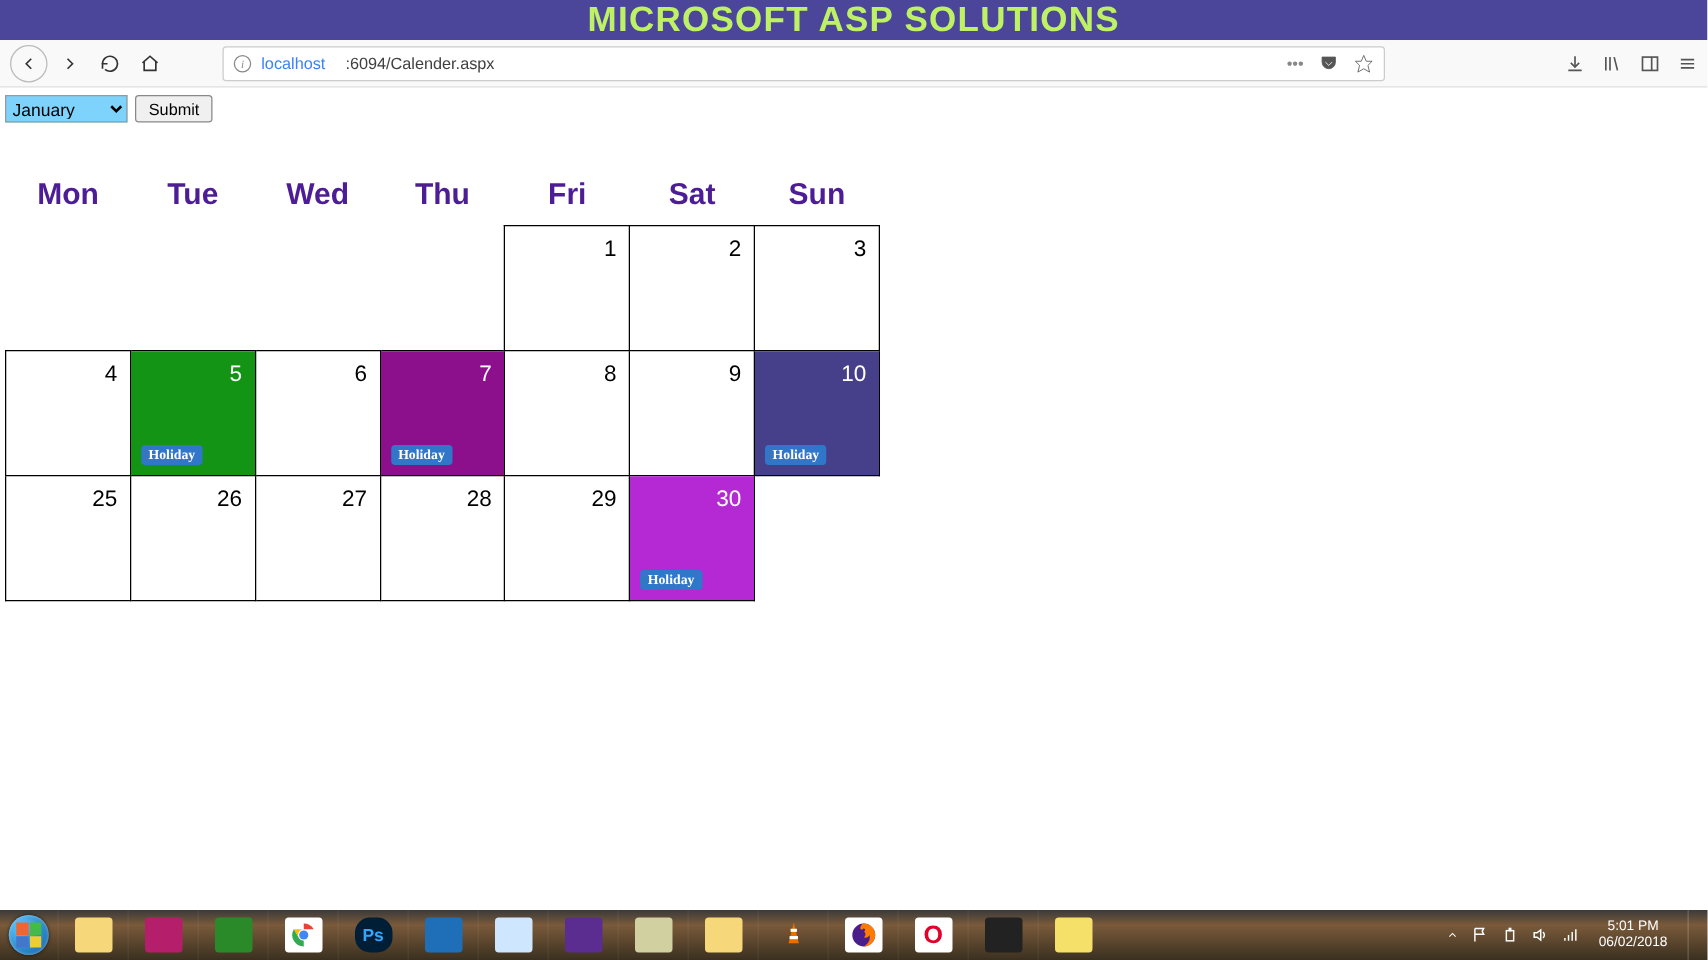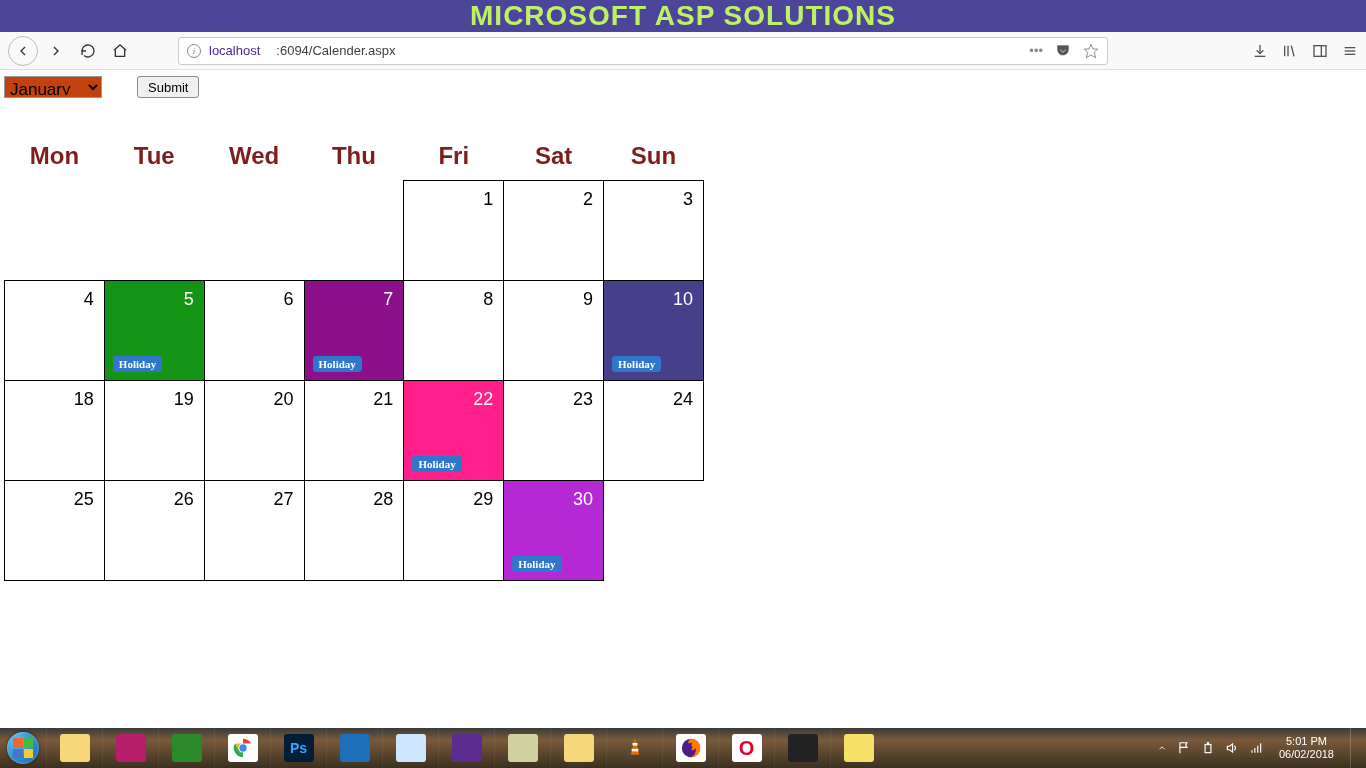--- a/index.html
+++ b/index.html
@@ -49,53 +49,52 @@
     font-size: 13px;
     color: #333;
   }
   .urlbar .info-icon {
     width: 14px; height: 14px;
     border: 1px solid #888; border-radius: 50%;
     display: inline-flex; align-items: center; justify-content: center;
     font-size: 9px; color: #888; margin-right: 8px;
     font-style: italic; font-family: serif;
   }
-  .urlbar .host { color: #4c1d95; }
+  .urlbar .host { color: #3b82f6; }
   .urlbar .port-path { color: #404040; padding-left: 16px; }
   .urlbar-right { margin-left: auto; display: flex; align-items: center; gap: 12px; color: #888; }
   .right-icons { display: flex; gap: 14px; align-items: center; color: #555; }
   .right-icons svg { width: 16px; height: 16px; stroke: #555; fill: none; stroke-width: 2; }
 
   
   .page { padding: 6px 4px 0 4px; }
   .controls { display: flex; gap: 6px; align-items: center; }
   .month-select {
-    font-size: 17px; padding: 2px 1px;
-    border: 1px solid #999; background: #c2410c;
+    font-size: 14px; padding: 2px 1px;
+    border: 1px solid #999; background: #7dd3fc;
     height: 22px; width: 98px;
   }
   .submit-btn {
     font-size: 13px; padding: 2px 10px;
     background: #f0f0f0;
     border: 1px solid #888;
     border-radius: 3px;
     height: 22px;
     cursor: pointer;
-    margin-left: 29px;
   }
 
   
   .calendar {
     margin-top: 38px;
     border-collapse: collapse;
     width: 700px;
     table-layout: fixed;
   }
   .calendar th {
-    color: #7f1d1d;
+    color: #4c1d95;
     font-size: 24px;
     font-weight: bold;
     text-align: center;
     padding: 6px 0 10px 0;
     border: none;
   }
   .calendar td {
     border: 1px solid #000;
     height: 100px;
     width: 100px;
@@ -296,44 +295,20 @@
           <td>
             <span class="daynum">9</span>
           </td>
           <td class="bg-navy colored">
             <span class="daynum">10</span>
             <span class="holiday-badge">Holiday</span>
           </td>
         </tr>
         <tr>
           <td>
-            <span class="daynum">18</span>
-          </td>
-          <td>
-            <span class="daynum">19</span>
-          </td>
-          <td>
-            <span class="daynum">20</span>
-          </td>
-          <td>
-            <span class="daynum">21</span>
-          </td>
-          <td class="bg-pink colored">
-            <span class="daynum">22</span>
-            <span class="holiday-badge">Holiday</span>
-          </td>
-          <td>
-            <span class="daynum">23</span>
-          </td>
-          <td>
-            <span class="daynum">24</span>
-          </td>
-        </tr>
-        <tr>
-          <td>
             <span class="daynum">25</span>
           </td>
           <td>
             <span class="daynum">26</span>
           </td>
           <td>
             <span class="daynum">27</span>
           </td>
           <td>
             <span class="daynum">28</span>
@@ -375,21 +350,21 @@
           <svg width="22" height="22" viewBox="0 0 24 24">
             <circle cx="12" cy="12" r="10" fill="#fff"></circle>
             <circle cx="12" cy="12" r="4" fill="#4285f4"></circle>
             <path d="M12 2a10 10 0 0 1 8.7 5H12" fill="#ea4335"></path>
             <path d="M3.3 7l4.4 7.6A5 5 0 0 1 12 7" fill="#fbbc05"></path>
             <path d="M12 22a10 10 0 0 1-8.7-15l4.4 7.6A5 5 0 0 0 12 17" fill="#34a853"></path>
           </svg>
         </div>
       </div>
       <div class="tb-icon">
-        <div class="ico" style="background: rgb(0, 30, 54); color: rgb(49, 168, 255);">Ps</div>
+        <div class="ico" style="background: rgb(0, 30, 54); color: rgb(49, 168, 255); border-radius: 12px;">Ps</div>
       </div>
       <div class="tb-icon">
         <div class="ico" style="background: rgb(30, 111, 184);"></div>
       </div>
       <div class="tb-icon">
         <div class="ico" style="background: rgb(207, 230, 255);"></div>
       </div>
       <div class="tb-icon">
         <div class="ico" style="background: rgb(92, 45, 145);"></div>
       </div>

